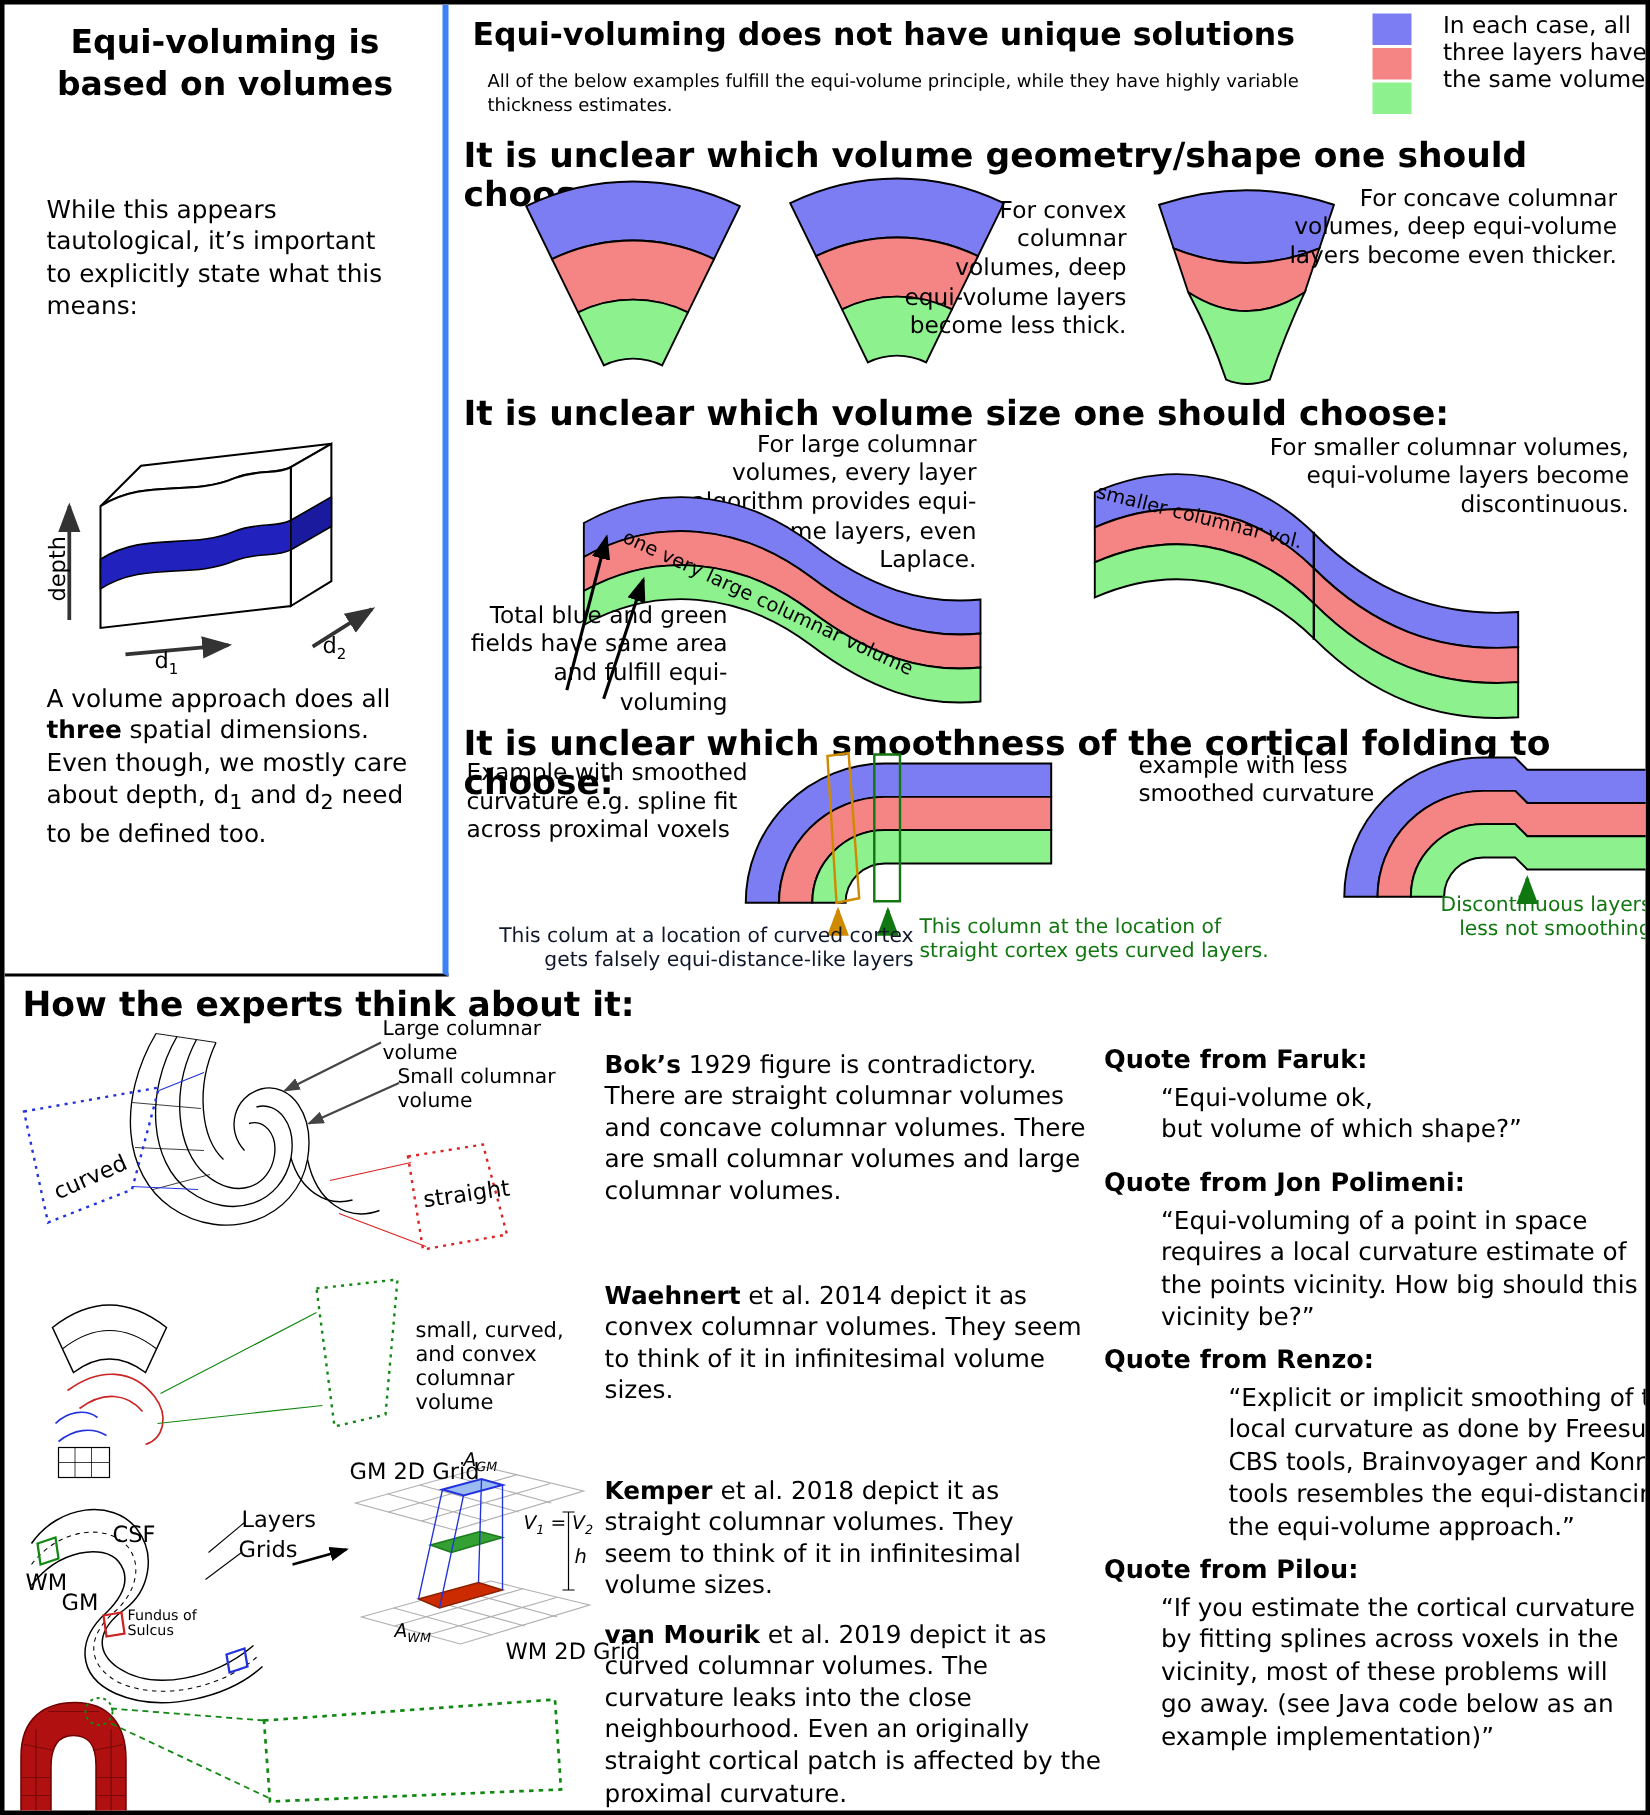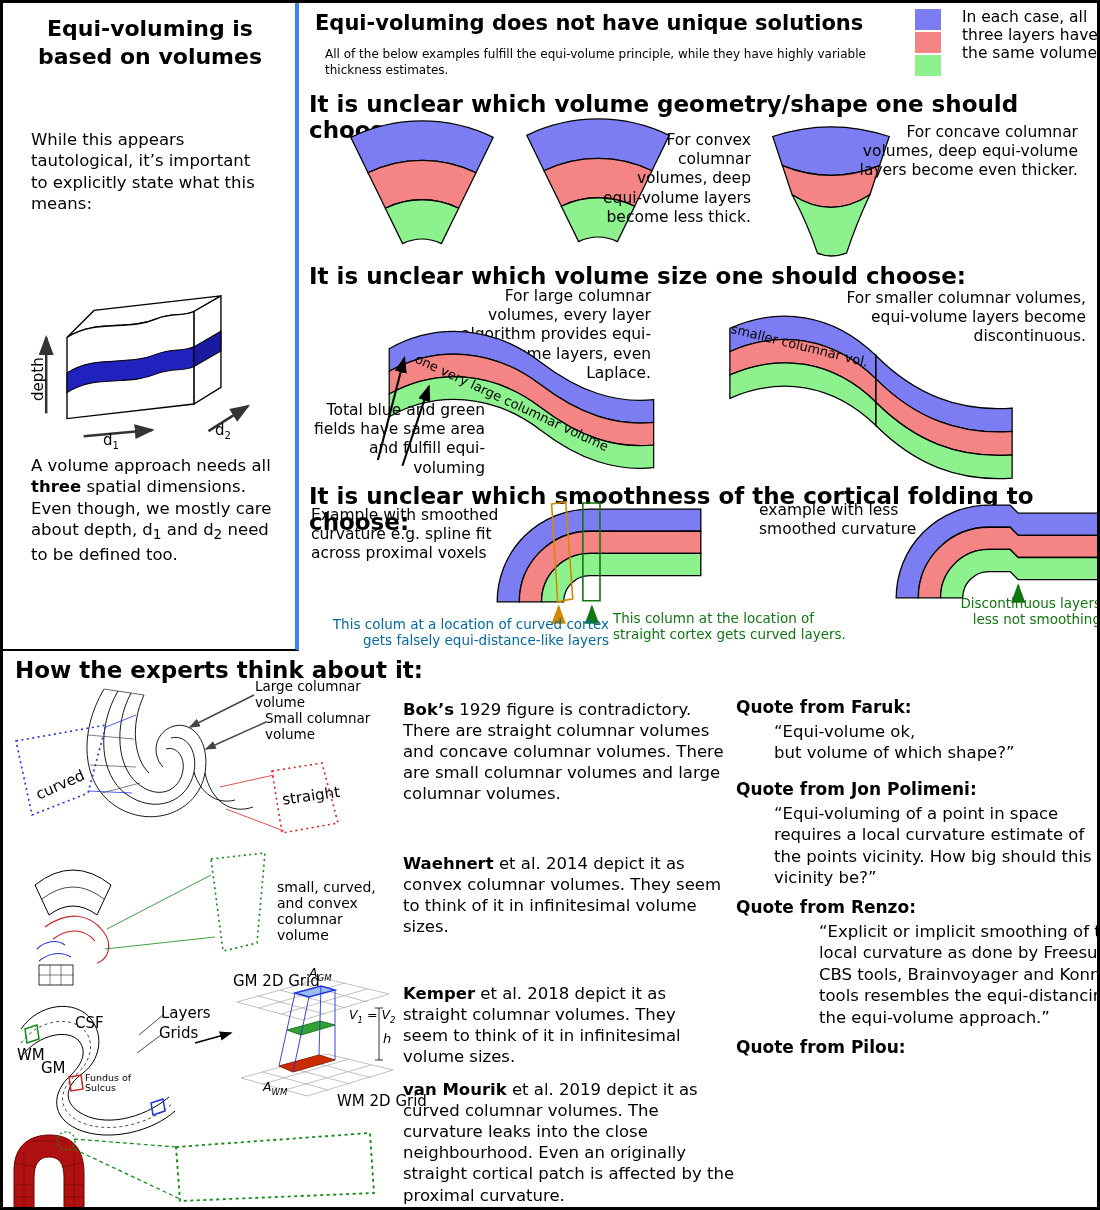--- a/index.html
+++ b/index.html
@@ -24,21 +24,21 @@
   .expert{font-size:16.5px;line-height:1.28}
   .qh{font-size:17px;font-weight:bold}
   .qt{font-size:16.5px;line-height:1.3;white-space:pre-line}
   .diag-label{font-size:13.5px;line-height:1.15}
   .tiny{font-size:15px;line-height:1.1}
   .micro{font-size:9.5px;line-height:1.1}
   .math{font-style:italic;font-size:12.5px}
   .math sub{font-size:8.5px;font-style:italic}
   .dl{font-size:15px}
   .dl sub{font-size:10px}
-  .orange{color:#0369a1}
+  .orange{color:#0f172a}
   .green{color:#117711}
 </style>
 </head>
 <body>
 
 <div class="page">
 
   <div class="abs" style="left:0;top:0;width:296px;height:648px;border-right:4px solid #3b82f6;border-bottom:2px solid #000">
     <div class="abs lp-title" style="left:8px;top:12px;width:278px">Equi-voluming is based on volumes</div>
     <div class="abs lp-text" style="left:28px;top:126px;width:235px">While this appears tautological, it’s important to explicitly state what this means:</div>
@@ -56,21 +56,21 @@
       <path d="M 172 71 L 198 56 L 198 75 L 172 90 Z" fill="#1a1a9e" stroke="#000" stroke-width="1"></path>
       <line x1="30" y1="135" x2="30" y2="62" stroke="#333" stroke-width="2.4" marker-end="url(#arrD)"></line>
       <line x1="66" y1="157" x2="132" y2="151" stroke="#333" stroke-width="2.4" marker-end="url(#arrD)"></line>
       <line x1="186" y1="152" x2="224" y2="128" stroke="#333" stroke-width="2.4" marker-end="url(#arrD)"></line>
     </svg>
     <div class="abs rot" style="left:26px;top:398px;transform:rotate(-90deg);font-size:15px">depth</div>
     <div class="abs dl" style="left:100px;top:428px"><span>d</span><sub>1</sub></div>
     <div class="abs dl" style="left:212px;top:418px"><span>d</span><sub>2</sub></div>
 
     <div class="abs lp-text" style="left:28px;top:452px;width:245px">
-      <div><span>A volume approach needs all </span><b>three</b><span> spatial dimensions.</span></div>
+      <div><span>A volume approach does all </span><b>three</b><span> spatial dimensions.</span></div>
       <div><span>Even though, we mostly care about depth, d</span><sub>1</sub><span> and d</span><sub>2</sub><span> need to be defined too.</span></div>
     </div>
   </div>
 
   <div class="abs" style="left:298px;top:0;width:799px;height:648px">
     <div class="abs rp-title" style="left:14px;top:8px">Equi-voluming does not have unique solutions</div>
 
     <div class="abs" style="left:614px;top:6px;display:flex;gap:21px">
       <div>
         <div class="sw" style="background:#7d7df3"></div>
@@ -284,14 +284,15 @@
   <div class="abs qt" style="left:771px;top:718px;width:300px">“Equi-volume ok,
 but volume of which shape?”</div>
 
   <div class="abs qh" style="left:733px;top:776px">Quote from Jon Polimeni:</div>
   <div class="abs qt" style="left:771px;top:800px;width:320px">“Equi-voluming of a point in space requires a local curvature estimate of the points vicinity. How big should this vicinity be?”</div>
 
   <div class="abs qh" style="left:733px;top:894px">Quote from Renzo:</div>
   <div class="abs qt" style="left:816px;top:918px;width:322px">“Explicit or implicit smoothing of the local curvature as done by Freesurfer, CBS tools, Brainvoyager and Konrad’s tools resembles the equi-distancing of the equi-volume approach.”</div>
 
   <div class="abs qh" style="left:733px;top:1034px">Quote from Pilou:</div>
+  <div class="abs qt" style="left:771px;top:1058px;width:322px">“If you estimate the cortical curvature by fitting splines across voxels in the vicinity, most of these problems will go away. (see Java code below as an example implementation)”</div>
 
 </div>
 
 </body></html>

